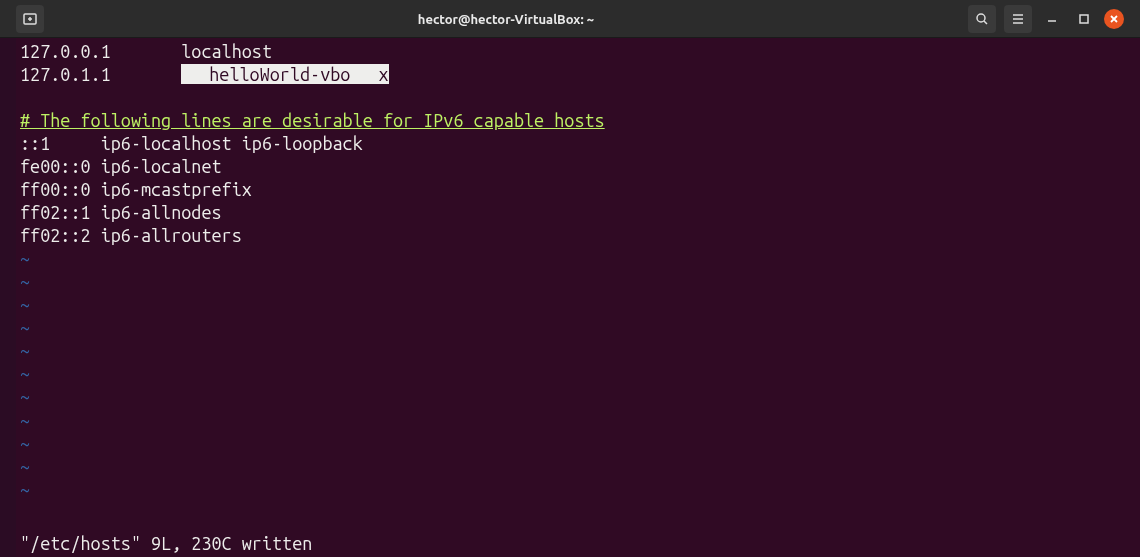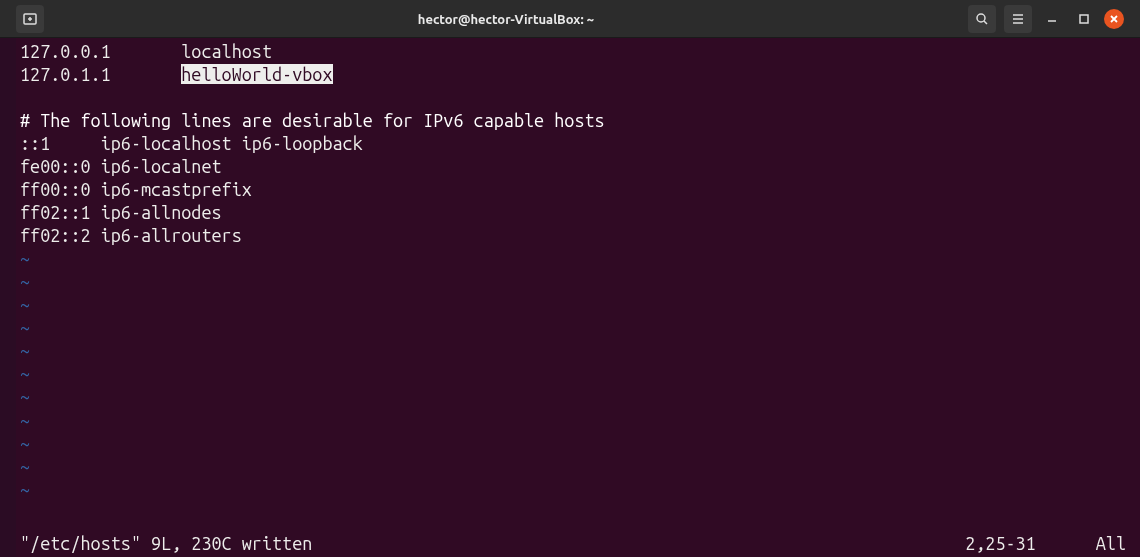--- a/index.html
+++ b/index.html
@@ -89,28 +89,30 @@
       margin-left: 16px;
     }
     .terminal-content {
       flex: 1;
       white-space: pre;
     }
     .line {
       white-space: pre;
     }
     .comment {
-      color: #ffffff;
+      color: #bef264;
+      text-decoration: underline;
     }
     .tilde {
       color: #3465a4;
     }
     .cursor {
       background: #eeeeec;
       color: #300a24;
+      padding-left: 28px;
     }
     .statusline {
       display: flex;
       justify-content: space-between;
       white-space: pre;
       color: #eeeeec;
     }
     .status-left {
       flex: 0 0 auto;
     }
@@ -161,18 +163,14 @@
         <path d="M3 3l6 6M9 3l-6 6"></path>
       </svg>
     </div>
   </div>
 </div>
 
 <div class="terminal">
   <div class="terminal-content" id="term-content"><div class="line"><span>127.0.0.1       localhost</span></div><div class="line"><span>127.0.1.1       </span><span class="cursor">helloWorld-vbo</span><span class="cursor">x</span></div><div class="line">&nbsp;</div><div class="line"><span class="comment"># The following lines are desirable for IPv6 capable hosts</span></div><div class="line"><span>::1     ip6-localhost ip6-loopback</span></div><div class="line"><span>fe00::0 ip6-localnet</span></div><div class="line"><span>ff00::0 ip6-mcastprefix</span></div><div class="line"><span>ff02::1 ip6-allnodes</span></div><div class="line"><span>ff02::2 ip6-allrouters</span></div><div class="line tilde">~</div><div class="line tilde">~</div><div class="line tilde">~</div><div class="line tilde">~</div><div class="line tilde">~</div><div class="line tilde">~</div><div class="line tilde">~</div><div class="line tilde">~</div><div class="line tilde">~</div><div class="line tilde">~</div><div class="line tilde">~</div></div>
   <div class="statusline">
     <span class="status-left">"/etc/hosts" 9L, 230C written</span>
-    <span class="status-right">
-      <span>2,25-31</span>
-      <span>All</span>
-    </span>
   </div>
 </div>
 
 </body></html>

